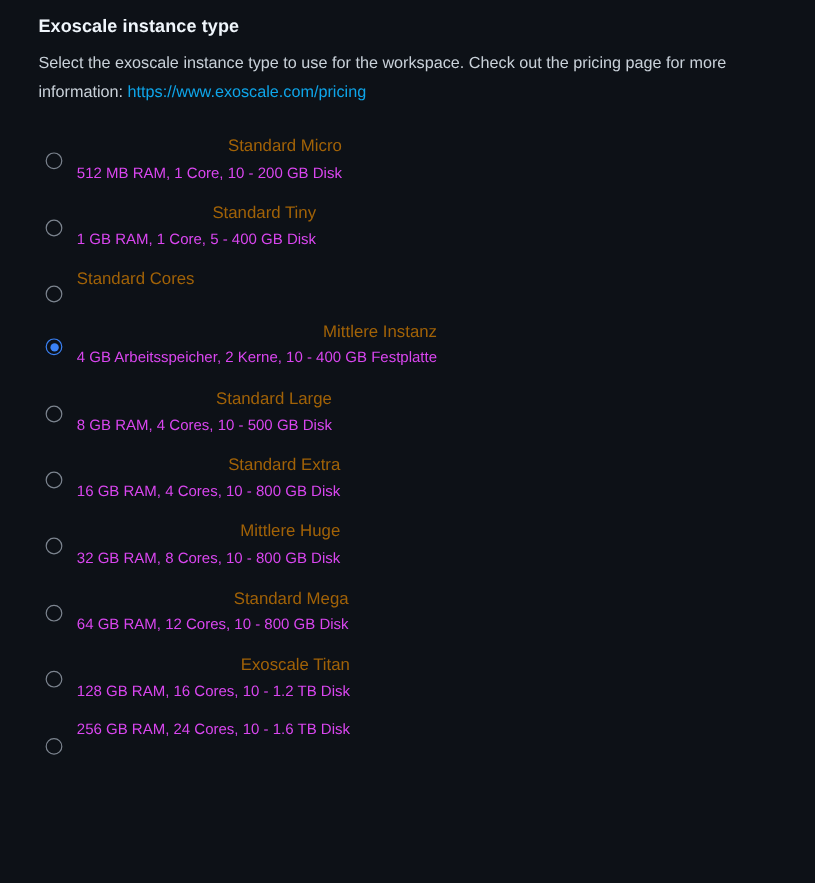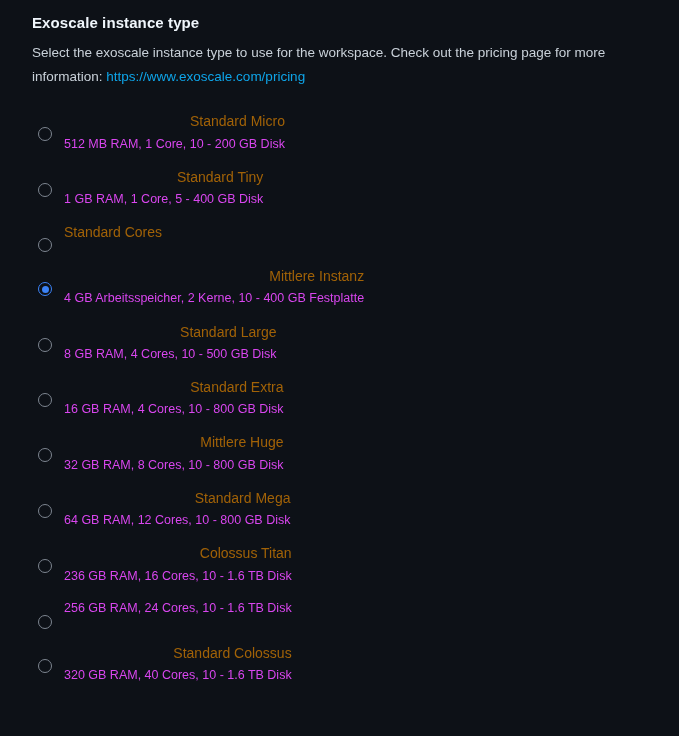--- a/index.html
+++ b/index.html
@@ -153,31 +153,24 @@
       <li class="option">
         <span class="radio"></span>
         <span class="option-text">
           <span class="option-name">Standard Mega</span>
           <span class="option-spec">64 GB RAM, 12 Cores, 10 - 800 GB Disk</span>
         </span>
       </li>
       <li class="option">
         <span class="radio"></span>
         <span class="option-text">
-          <span class="option-name">Colossus Titan</span>
-          <span class="option-spec">236 GB RAM, 16 Cores, 10 - 1.6 TB Disk</span>
+          <span class="option-name">Exoscale Titan</span>
+          <span class="option-spec">128 GB RAM, 16 Cores, 10 - 1.2 TB Disk</span>
         </span>
       </li>
       <li class="option">
         <span class="radio"></span>
         <span class="option-text">
           <span class="option-spec">256 GB RAM, 24 Cores, 10 - 1.6 TB Disk</span>
         </span>
       </li>
-      <li class="option">
-        <span class="radio"></span>
-        <span class="option-text">
-          <span class="option-name">Standard Colossus</span>
-          <span class="option-spec">320 GB RAM, 40 Cores, 10 - 1.6 TB Disk</span>
-        </span>
-      </li>
     </ul>
 </div>
 
 </body></html>

